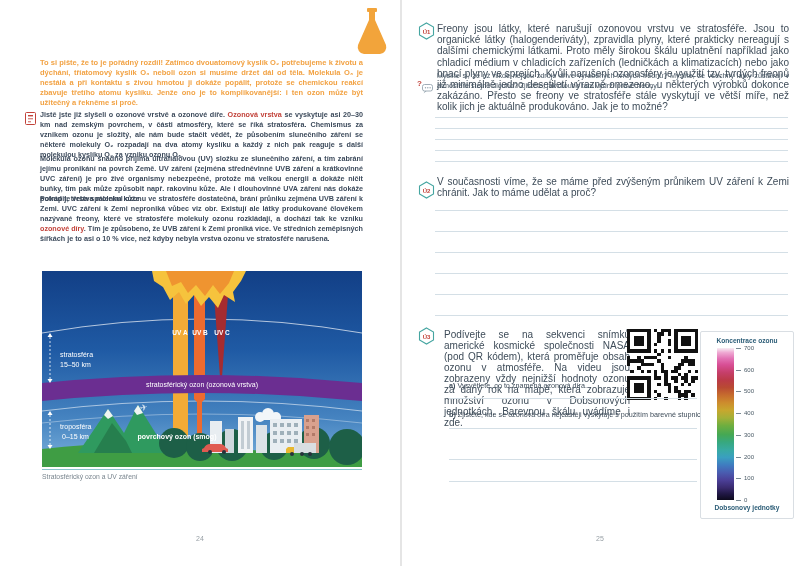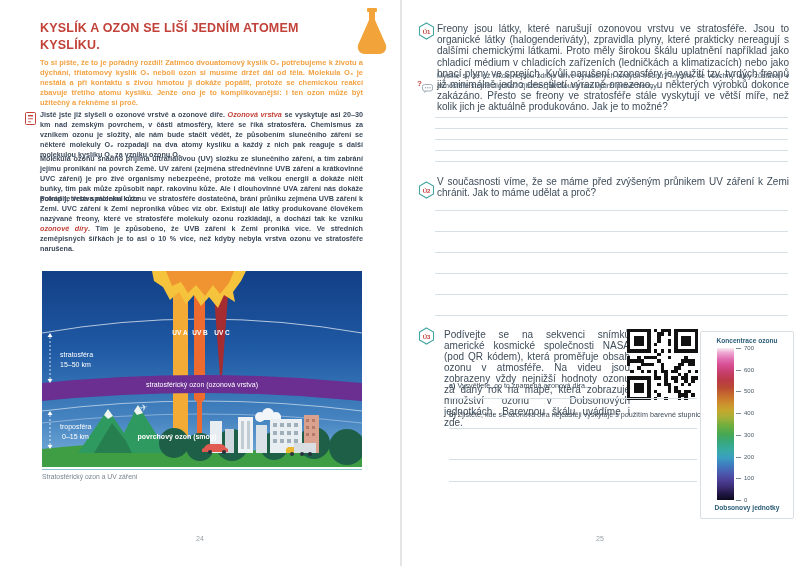--- a/index.html
+++ b/index.html
@@ -6,21 +6,21 @@
   .spread{position:relative;width:800px;height:566px;background:#fff;overflow:hidden;
           font-family:"Liberation Sans",sans-serif;color:#3d4b5c;border-bottom:1px dotted #e2e2e2;}
   .abs{position:absolute;}
   
   .title{left:40px;top:20px;width:322px;font-size:12.5px;line-height:1.35;font-weight:700;
          color:#c2423a;letter-spacing:.2px;}
   .intro{left:40px;top:58px;width:323px;font-size:7.5px;line-height:10px;color:#f2a243;
          text-align:justify;font-weight:700;}
   .para{left:40px;width:323px;font-size:7.2px;line-height:9.9px;font-weight:700;
         text-align:justify;color:#3d4b5c;}
-  .para .hl{color:#c2423a;font-style:italic;}
+  .para .hl{color:#c2423a;}
   .fig-rule{left:42px;top:469px;width:320px;height:1px;background:#8ac4cb;}
   .fig-caption{left:42px;top:473px;width:320px;font-size:6.8px;color:#7a868f;}
   .pagenum{top:535px;width:400px;text-align:center;font-size:7px;color:#98a0a6;}
   
   .gutter{left:400px;top:0;width:2px;height:566px;background:#e5e5e5;}
   
   .qtext{font-size:10px;line-height:11.2px;text-align:justify;color:#3e4c59;font-weight:400;}
   .hint{font-size:7.2px;line-height:10.4px;text-align:justify;color:#465664;}
   .ans{position:absolute;height:1px;background:#d4dfe6;}
   .sub{font-size:7.2px;color:#3e4c59;}
@@ -42,21 +42,20 @@
   .tickdash{position:absolute;left:35px;width:5px;height:1px;background:#7a8a94;}
   .ticklab{position:absolute;left:43px;font-size:6px;color:#4a5a66;}
   svg text{font-family:"Liberation Sans",sans-serif;}
 </style>
 </head>
 <body>
 
 <div class="spread">
 
   <div class="abs title">
-    <div>KYSLÍK A OZON SE LIŠÍ JEDNÍM ATOMEM KYSLÍKU.</div>
   </div>
 
   <svg class="abs" style="left:352px;top:7px" width="40" height="50" viewBox="0 0 40 50">
     <rect x="15" y="1" width="10" height="4" rx="1" fill="#f2a43b"></rect>
     <path d="M17 4 h6 v9 L34 38 a7 7 0 0 1 -6 9 H12 a7 7 0 0 1 -6 -9 L17 13 Z" fill="#f2a43b"></path>
   </svg>
 
   <div class="abs intro" style="top:58px">To si pište, že to je pořádný rozdíl! Zatímco dvouatomový kyslík O₂ potřebujeme k životu a dýchání, tříatomový kyslík O₃ neboli ozon si musíme držet dál od těla. Molekula O₃ je nestálá a při kontaktu s živou hmotou ji dokáže popálit, protože se chemickou reakcí zbavuje třetího atomu kyslíku. Jenže ono je to komplikovanější: i ten ozon může být užitečný a řekněme si proč.</div>
 
   <svg class="abs" style="left:25px;top:112px" width="11" height="13" viewBox="0 0 11 13">

